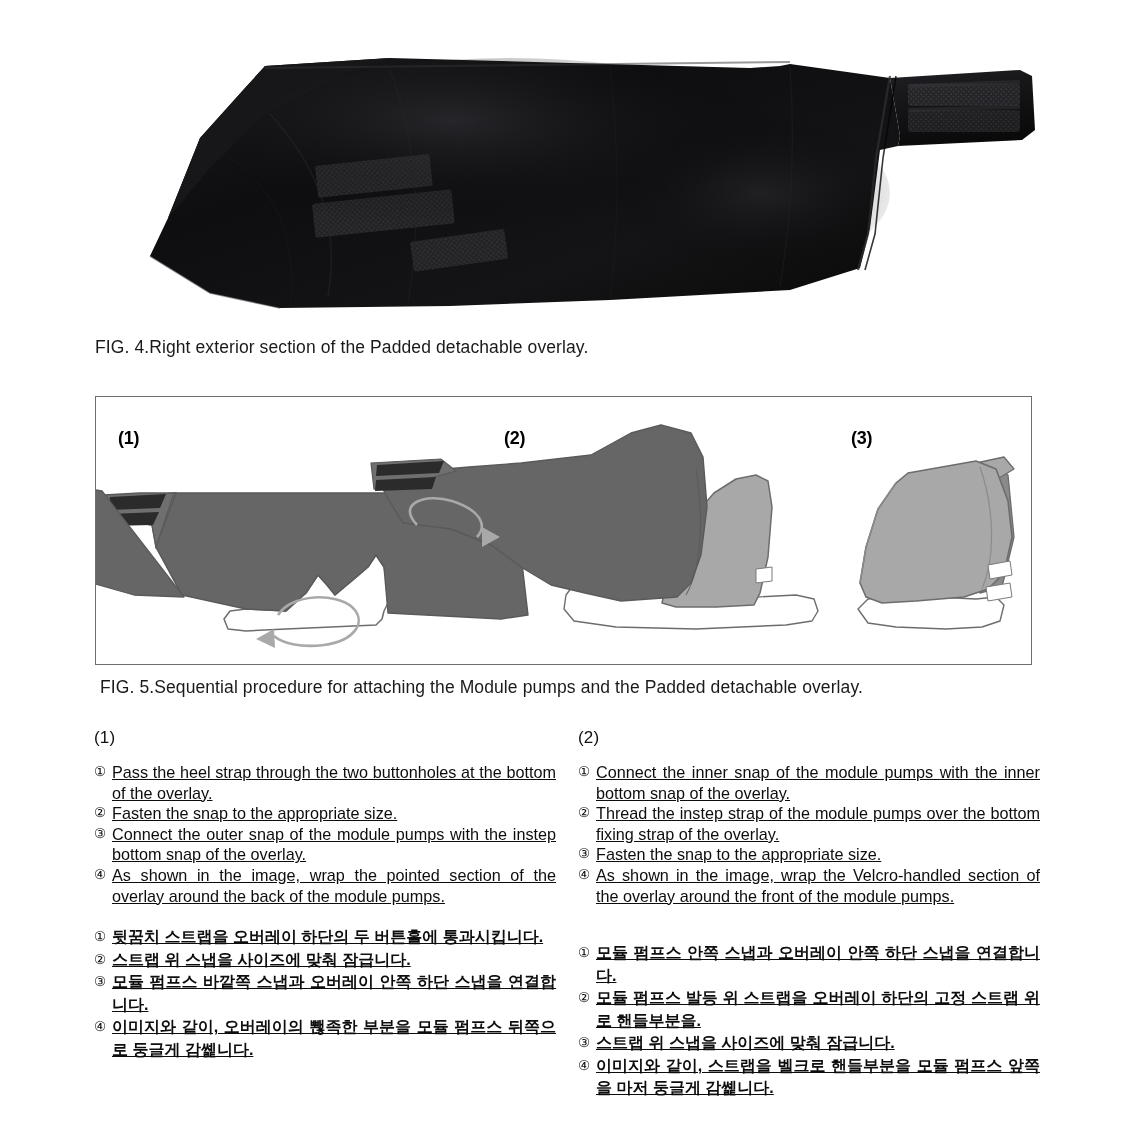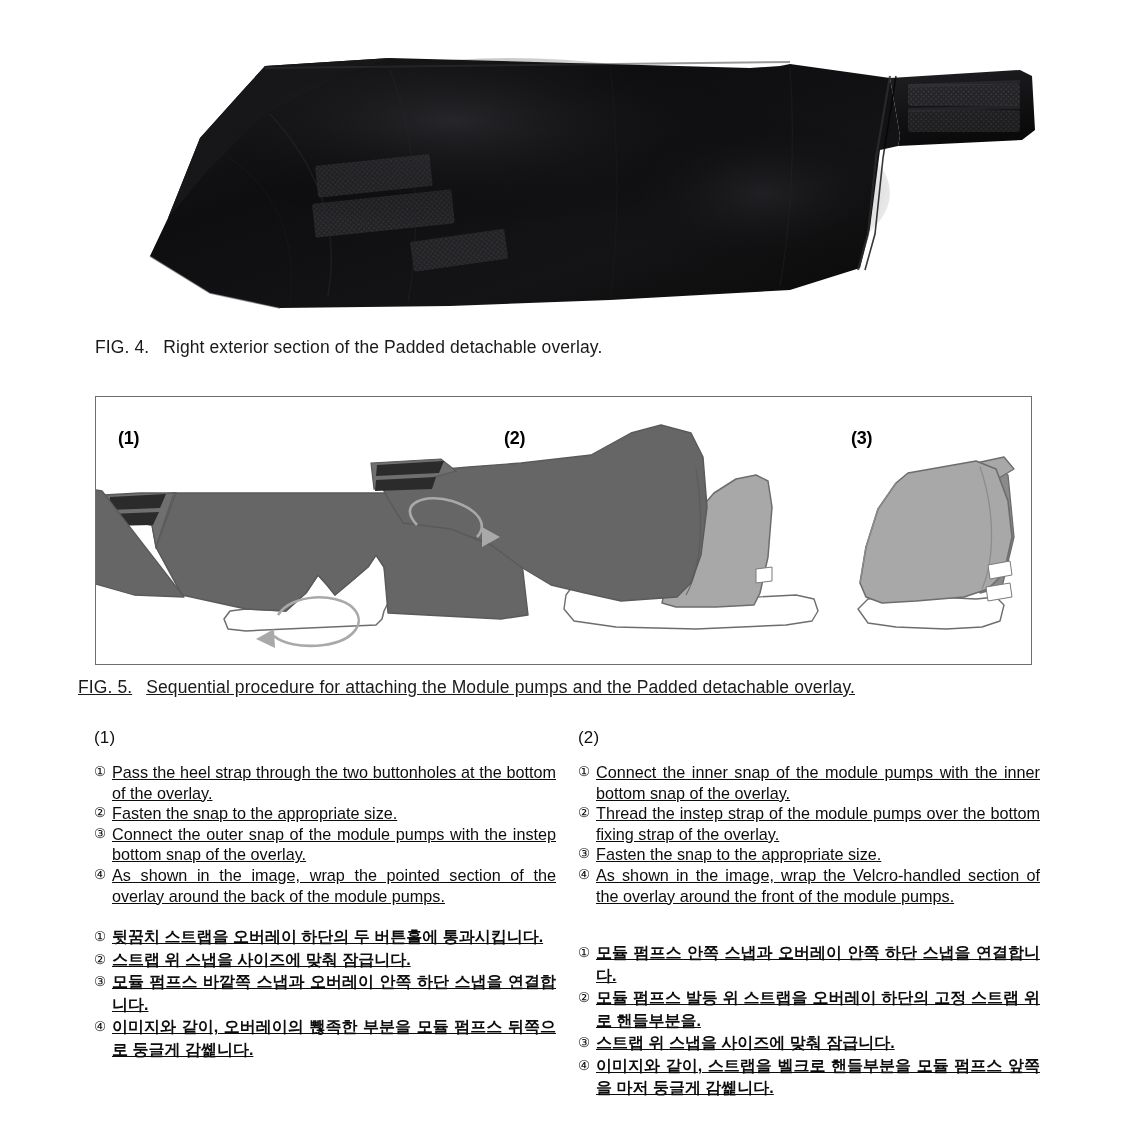--- a/index.html
+++ b/index.html
@@ -27,22 +27,22 @@
   #fig4-photo svg { display: block; }
 
   .fig-caption {
     position: absolute;
     font-size: 17.5px;
     letter-spacing: 0.1px;
     color: #1a1a1a;
     white-space: nowrap;
   }
   #fig4-caption { left: 95px; top: 337px; }
-  #fig5-caption { left: 78px; top: 677px; text-decoration: underline; }
-  .fig-caption .fig-label { margin-right: 14px; }
+  #fig5-caption { left: 100px; top: 677px; }
+  .fig-caption .fig-label { }
 
   
   #fig5-box {
     position: absolute;
     left: 95px;
     top: 396px;
     width: 937px;
     height: 269px;
     border: 1.6px solid #6e6e6e;
     box-sizing: border-box;

